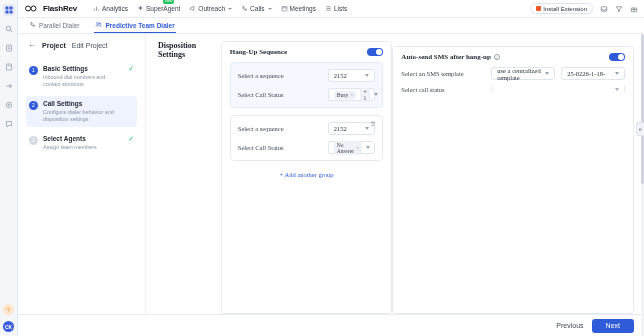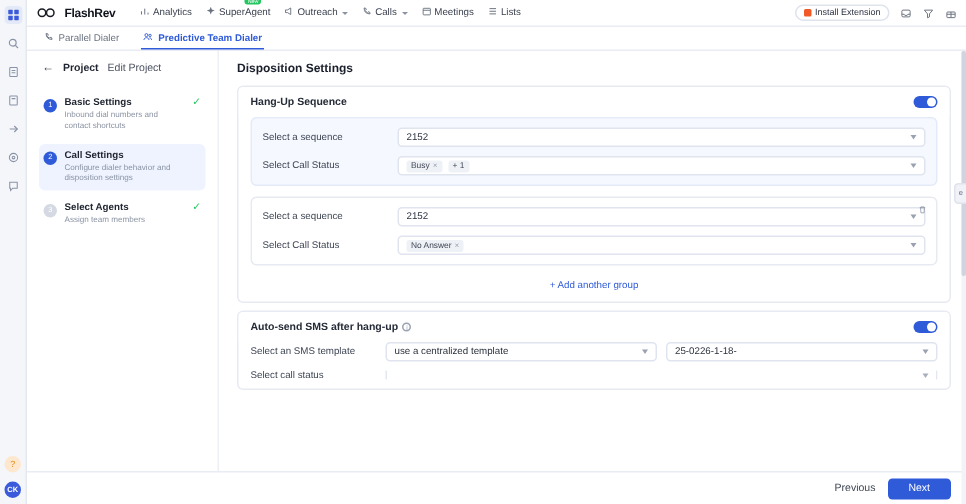--- a/index.html
+++ b/index.html
@@ -105,21 +105,21 @@
     display: flex; align-items: center; justify-content: center;
     font-size: 5px; color: #fff; background: #2f5bd9; margin-top: 0.5px;
   }
   .step-num.muted { background: #d4d9e3; color: #ffffff; }
   .step-texts { display: flex; flex-direction: column; gap: 1.5px; }
   .step-title { font-size: 6.5px; font-weight: bold; color: #1f2430; }
   .step-sub { font-size: 5.4px; color: #8b93a3; line-height: 1.35; max-width: 88px; }
   .step-check { margin-left: auto; color: #22c55e; font-size: 7px; line-height: 1; align-self: flex-start; }
 
   
-  .content { flex: 1; padding: 7px 10px 0 12px; min-width: 0; display: flex; flex-direction: column; }
+  .content { flex: 1; padding: 7px 10px 0 12px; min-width: 0; display: flex; flex-direction: row; font-family: Liberation Serif, serif; }
   .content-title { font-size: 8px; font-weight: bold; color: #1a1f2b; margin-bottom: 7px; }
 
   .card {
     border: 1px solid #e7eaf1; border-radius: 4px; background: #fff;
     overflow: hidden;
   }
   .row-head {
     display: flex; align-items: center; justify-content: space-between;
     padding: 6px 8px; background: #fff;
   }

